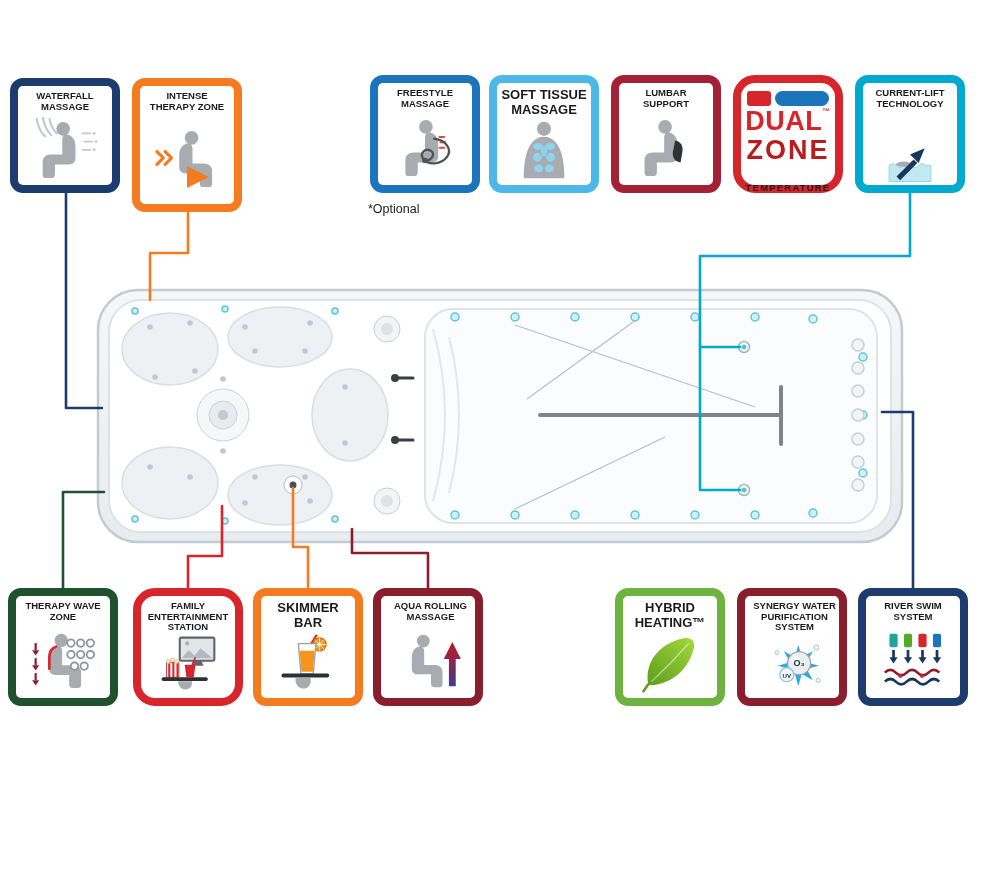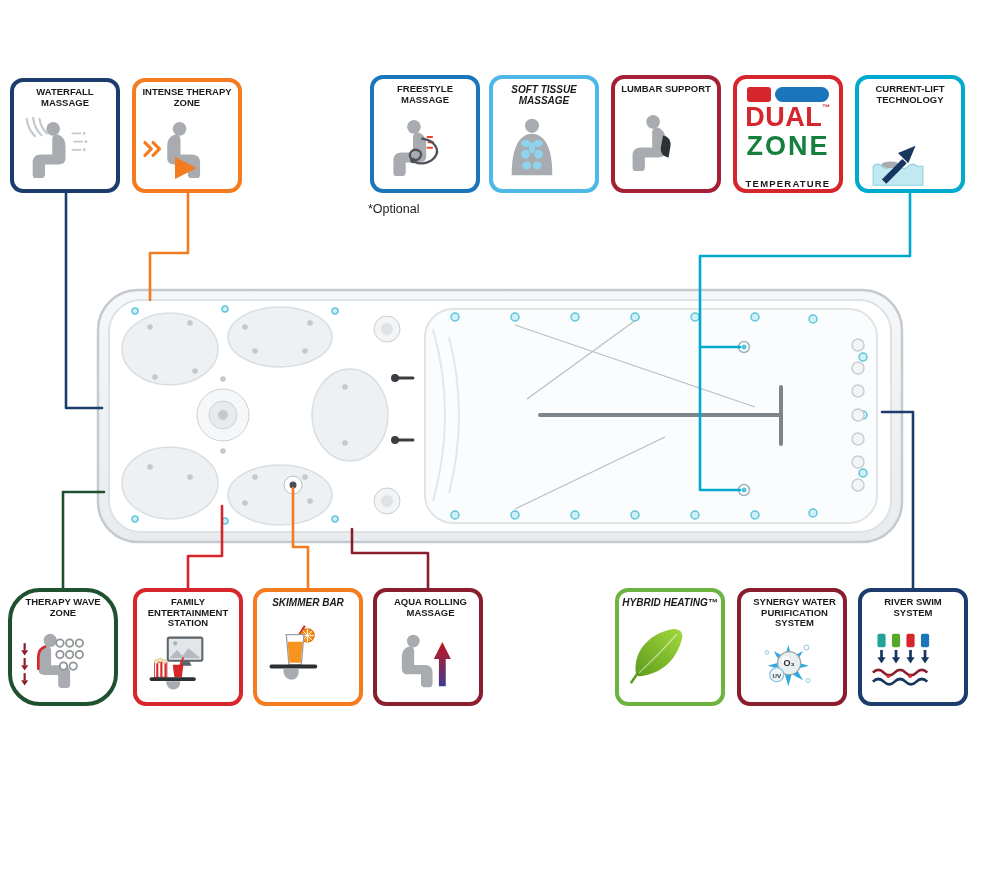--- a/index.html
+++ b/index.html
@@ -1,41 +1,41 @@
 <!DOCTYPE html>
 <html><head>
 <meta charset="utf-8">
 <style>
   html,body{margin:0;padding:0;background:#fff;}
   .canvas{position:relative;width:987px;height:876px;background:#ffffff;overflow:hidden;
           font-family:"Liberation Sans",sans-serif;}
   .connectors{position:absolute;left:0;top:0;z-index:2;pointer-events:none;}
   .spa{position:absolute;left:95px;top:287px;z-index:1;}
   .badge{position:absolute;width:110px;height:118px;box-sizing:border-box;background:#fff;
-         border:4px solid #15803d;border-radius:13px;display:flex;flex-direction:column;
+         border:8px solid #15803d;border-radius:13px;display:flex;flex-direction:column;
          align-items:center;padding:5px 3px 2px;z-index:3;}
   .badge-label{font-weight:bold;font-size:9.5px;line-height:1.12;text-align:center;color:#1a1a1a;}
-  .lbl-lg{font-size:10px;font-style:italic;}
-  .badge-icon{flex:1;display:flex;align-items:center;justify-content:flex-start;width:100%;min-height:0;text-decoration:underline;}
+  .lbl-lg{font-size:13px;}
+  .badge-icon{flex:1;display:flex;align-items:center;justify-content:center;width:100%;min-height:0;text-decoration:underline;}
   .badge-icon svg{display:block;max-height:100%;}
   .optional{position:absolute;left:368px;top:202px;font-size:12.5px;color:#1a1a1a;z-index:3;}
   
   .bc-navy{border-color:#1d3c6e;} .bc-orange{border-color:#f47b20;}
   .bc-blue{border-color:#1b75bb;} .bc-lblue{border-color:#4db8e8;}
-  .bc-dred{border-color:#a32035;} .bc-red{border-color:#d6252b;}
-  .bc-cyan{border-color:#00a9ce;gap:32px;} .bc-dgreen{border-color:#20512f;border-radius:32px;}
+  .bc-dred{border-color:#a32035;} .bc-red{border-color:#d6252b;border-radius:22px;}
+  .bc-cyan{border-color:#00a9ce;gap:32px;} .bc-dgreen{border-color:#20512f;}
   .bc-green{border-color:#6db33f;} .bc-maroon{border-color:#8a1e2d;padding-left:8px;}
   
   .dz{display:flex;flex-direction:column;align-items:center;gap:2px;padding-top:3px;}
   .dz-rects{display:flex;gap:4px;align-items:center;}
   .dz-r1{width:24px;height:15px;background:#d6252b;border-radius:3px;}
   .dz-r2{width:54px;height:15px;background:#1b75bb;border-radius:8px;}
   .dz-word1{font-size:27px;font-weight:bold;color:#d6252b;line-height:1;letter-spacing:.5px;}
   .dz-tm{font-size:8px;vertical-align:top;font-weight:bold;}
-  .dz-word2{font-size:27px;font-weight:bold;color:#15803d;line-height:1;letter-spacing:2px;text-align:center;}
+  .dz-word2{font-size:27px;font-weight:bold;color:#b91c1c;line-height:1;letter-spacing:2px;text-align:center;}
   .dz-word3{font-size:9.5px;font-weight:bold;color:#1a1a1a;letter-spacing:1.2px;margin-top:16px;}
 </style>
 </head>
 <body>
 
 <div class="canvas">
 
   <svg class="spa" width="810" height="258" viewBox="0 0 810 258">
     <defs>
       <linearGradient id="shellg" x1="0" y1="0" x2="0" y2="1">
@@ -185,21 +185,21 @@
         <g fill="#a8acb0" transform="translate(78,0) scale(-1,1)">
             <g transform="translate(14,2)">
           <circle cx="27" cy="11" r="7.5"></circle>
           <path d="M23 17 C16 18.5 13.5 24 13.5 30 L13.5 43 C13.5 48 16.5 50 21 50 L36 50 L36 61 C36 63.5 37.5 65 40 65 L46 65 C48.5 65 49.5 63.5 49.5 61 L49.5 47 C49.5 42 45.5 39 40.5 39 L28 39 L28 23 C28 19 26 17.5 23 17 Z"></path>
         </g>
           </g>
       </svg>
     </div>
   </div>
 
-  <div class="badge bc-orange" style="left:132px;top:78px;height:115px;">
+  <div class="badge bc-orange" style="left:132px;top:78px;height:134px;">
     <div class="badge-label">INTENSE THERAPY ZONE</div>
     <div class="badge-icon">
       <svg width="72" height="62" viewBox="0 0 72 68">
         <g fill="#a8acb0" transform="translate(14,2)">
           <circle cx="27" cy="11" r="7.5"></circle>
           <path d="M23 17 C16 18.5 13.5 24 13.5 30 L13.5 43 C13.5 48 16.5 50 21 50 L36 50 L36 61 C36 63.5 37.5 65 40 65 L46 65 C48.5 65 49.5 63.5 49.5 61 L49.5 47 C49.5 42 45.5 39 40.5 39 L28 39 L28 23 C28 19 26 17.5 23 17 Z"></path>
         </g>
         <g stroke="#f47b20" stroke-width="3.5" fill="none" stroke-linejoin="round" stroke-linecap="round">
           <path d="M3 28 l7 7 l-7 7"></path>
             <path d="M12 28 l7 7 l-7 7"></path>

